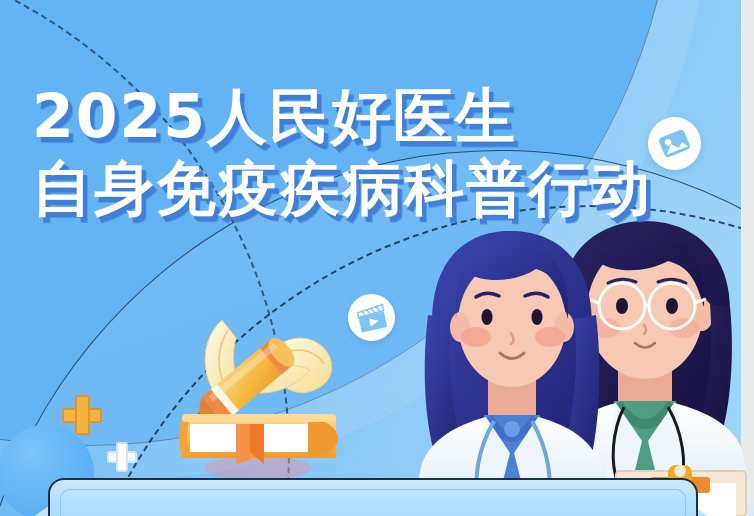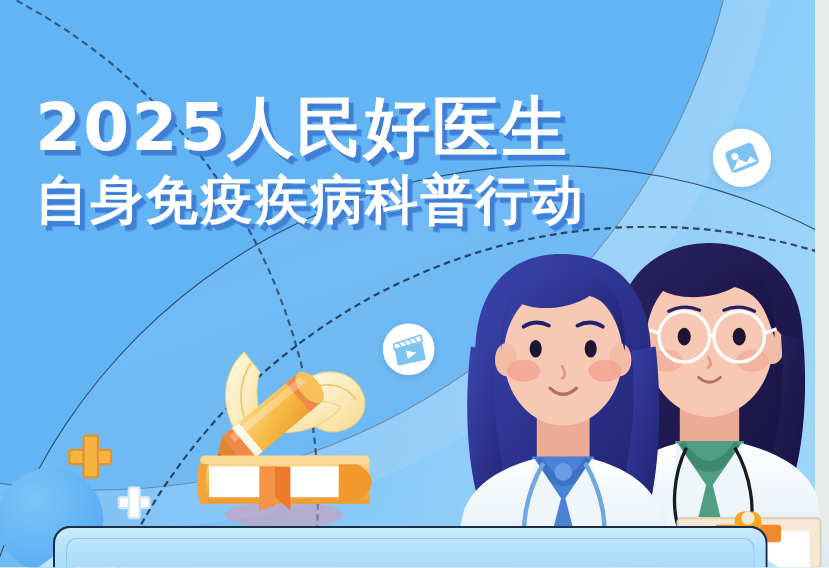--- a/index.html
+++ b/index.html
@@ -76,21 +76,21 @@
   .title-line{
     color:#ffffff;
     font-weight:bold;
     font-family:"DejaVu Sans","Liberation Sans",sans-serif;
     letter-spacing:2px;
     line-height:1;
     text-shadow:4px 5px 0 #3f7fd6, 5px 6px 0 rgba(63,127,214,.55);
     white-space:nowrap;
   }
   .title-line.l1{font-size:60px;}
-  .title-line.l2{font-size:48px;margin-top:12px;}
+  .title-line.l2{font-size:60px;margin-top:12px;}
 
   
   .media-icon{
     position:absolute;
     border-radius:50%;
     background:#ffffff;
     display:flex;align-items:center;justify-content:center;
     box-shadow:0 2px 6px rgba(30,80,150,.18);
     z-index:28;
   }

